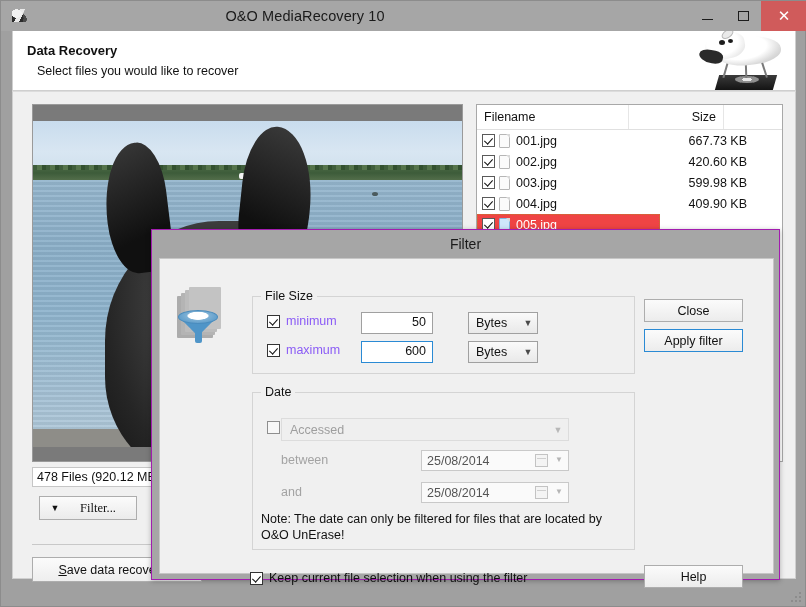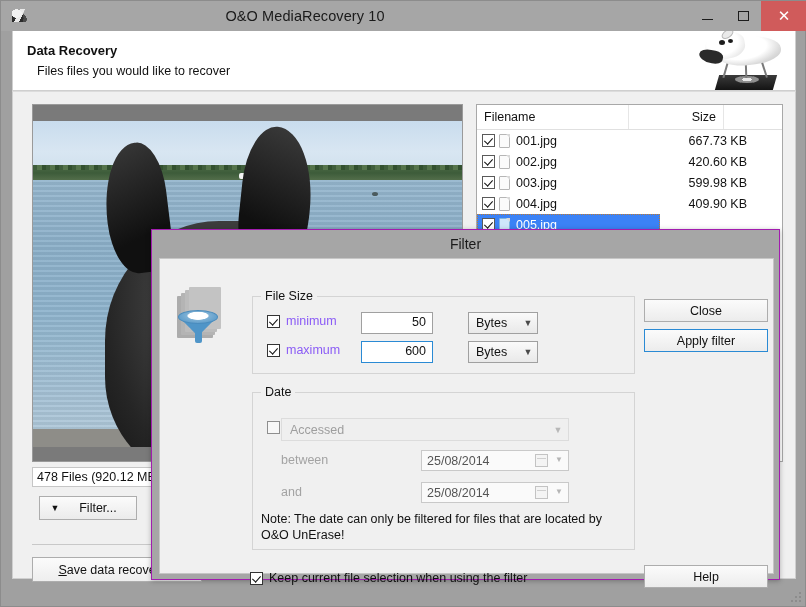--- a/index.html
+++ b/index.html
@@ -244,21 +244,21 @@
     position: absolute; left: 26px; top: 404px;
     width: 98px; height: 24px;
     background: linear-gradient(#fbfbfb, #ebebeb);
     border: 1px solid #adadad;
     display: flex; align-items: center;
     font-size: 12.5px; color: #111;
   }
   #filter-button .arrow {
     width: 30px; text-align: center; font-size: 9px;
   }
-  #filter-button .lbl { flex: 1; text-align: center; padding-right: 10px; }
+  #filter-button .lbl { flex: 1; text-align: center; padding-right: 10px; font-family: Liberation Serif, serif; }
 
   
   #divider {
     position: absolute; left: 19px; top: 452px;
     width: 380px; height: 1px; background: #c8c8c8;
   }
   
   #save-button {
     position: absolute; left: 19px; top: 465px;
     width: 170px; height: 25px;
@@ -296,21 +296,21 @@
     display: flex; height: 21px;
     font-size: 12.5px; color: #111;
     align-items: center;
   }
   .file-row .cell { display: flex; align-items: center; height: 21px; }
   .file-row .cell-name { width: 183px; padding-left: 2px; }
   .file-row .cell-size { width: 95px; justify-content: flex-end; padding-right: 8px; }
   .file-row .cell-pad  { flex: 1; }
   .file-row.selected .cell-name,
   .file-row.selected .cell-size {
-    background: #3b82f6; color: #fff;
+    background: #ef4444; color: #fff;
   }
   .file-row.selected .cell-name { outline: 1px dotted #c07a30; outline-offset: -1px; }
   .row-check {
     width: 13px; height: 13px; flex: none;
     border: 1px solid #5a5a5a; background: #fff;
     margin: 0 4px 0 3px; position: relative;
   }
   .row-check::after {
     content: ""; position: absolute; left: 3px; top: 1px;
     width: 4px; height: 7px; border: solid #111;
@@ -445,21 +445,21 @@
     font-size: 12.5px; color: #111; line-height: 16px;
   }
 
   #keep-selection-row {
     position: absolute; left: 90px; top: 312px;
     display: flex; align-items: center;
   }
   #keep-selection-row .lbl { font-size: 12.5px; color: #111; margin-left: 6px; }
 
   .dlg-btn {
-    position: absolute; width: 124px; height: 23px;
+    position: absolute; width: 99px; height: 23px;
     background: linear-gradient(#fbfbfb, #ececec);
     border: 1px solid #adadad;
     font-size: 12.5px; color: #111;
     display: flex; align-items: center; justify-content: center;
   }
   .dlg-btn.focused { border: 1px solid #2a8ad4; }
   #btn-close-dlg   { left: 484px; top: 40px; }
   #btn-apply       { left: 484px; top: 70px; }
   #btn-help        { left: 484px; top: 306px; }
 
@@ -485,21 +485,21 @@
         <span class="glyph"></span>
       </div>
     <div class="winbtn" id="btn-maximize">
         <span class="glyph"></span>
       </div>
     <div class="winbtn" id="btn-close">✕</div>
   </div>
 
   <div id="header-band">
     <div id="header-title">Data Recovery</div>
-    <div id="header-sub">Files files you would like to recover</div>
+    <div id="header-sub">Select files you would like to recover</div>
     <div id="logo-mascot">
       <div class="base"></div>
         <div class="disc"></div>
       <div class="leg1"></div>
         <div class="leg2"></div>
         <div class="leg3"></div>
       <div class="body"></div>
       <div class="head"></div>
       <div class="ear"></div>
       <div class="snout"></div>

